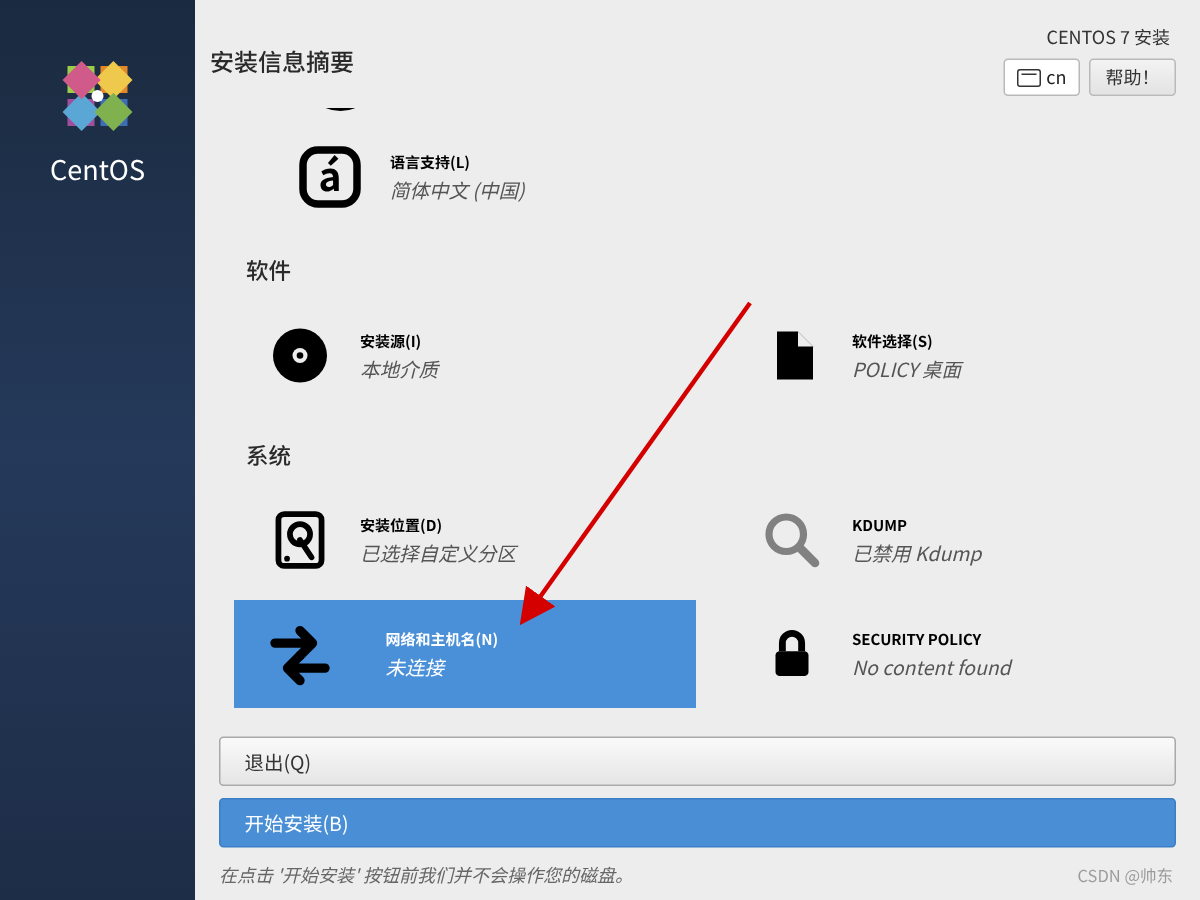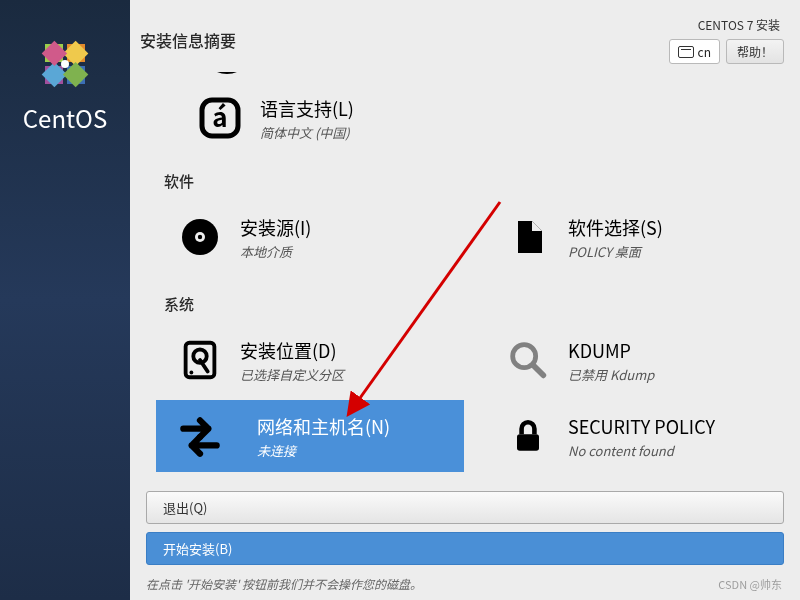--- a/index.html
+++ b/index.html
@@ -3,21 +3,21 @@
 <meta charset="utf-8">
 <style>
 * { margin:0; padding:0; box-sizing:border-box; }
 body { width:800px; height:600px; font-family:"Noto Sans CJK SC","DejaVu Sans",sans-serif; overflow:hidden; }
 .root { display:flex; width:800px; height:600px; }
 
 
 .rail { width:130px; flex-shrink:0; background:linear-gradient(180deg,#1a2a3f 0%,#25395a 50%,#1d2d47 100%); text-align:center; padding-top:34px; color:#fff; }
 .rail .logo { width:60px; height:60px; margin:0 auto; position:relative; }
 .rail .logo svg { width:60px; height:60px; }
-.rail .brand { font-size:24px; margin-top:6px; }
+.rail .brand { font-size:18px; margin-top:6px; }
 
 
 .panel { flex:1; background:#ededed; display:flex; flex-direction:column; position:relative; }
 
 
 .hdr { display:flex; align-items:center; padding:16px 16px 8px 10px; }
 .hdr-title { font-size:16px; font-weight:500; color:#2a2a2a; }
 .hdr-right { margin-left:auto; display:flex; flex-direction:column; align-items:flex-end; gap:6px; }
 .hdr-product { font-size:12px; color:#333; margin-right:4px; }
 .kb-row { display:flex; gap:6px; align-items:center; }
@@ -35,21 +35,21 @@
 
 .section-title { font-size:15px; font-weight:500; color:#2a2a2a; margin:16px 0 10px 8px; }
 
 
 .row { display:flex; gap:20px; }
 .col { flex:1; }
 .spoke { display:flex; align-items:center; gap:14px; padding:10px 10px 10px 18px; margin-bottom:4px; }
 .spoke.selected { background:#4a90d9; color:#fff;gap:31px; }
 .spoke.selected .sub { color:#fff; }
 .spoke .ic { width:52px; height:52px; flex-shrink:0; display:flex; align-items:center; justify-content:center; }
-.spoke .t1 { font-size:18px; font-weight:400; }
+.spoke .t1 { font-size:10px; font-weight:700; }
 .spoke .sub { font-size:13px; font-style:italic; color:#555; margin-top:2px; }
 .spoke.muted .ic svg { opacity:.45; }
 
 
 .footer { padding:10px 16px 8px; }
 .btnrow { display:flex; justify-content:flex-end; gap:8px;flex-direction:column; }
 .btn { border:1px solid #a9a9a9; border-radius:3px; padding:6px 16px; font-size:13px; background:linear-gradient(#fafafa,#e5e5e5); color:#333; }
 .btn.primary { background:#4a8fd6; color:#fff; border-color:#3a7ec5; }
 .hint { text-align:left; font-style:italic; color:#666; font-size:12px; margin-top:10px; }
 

